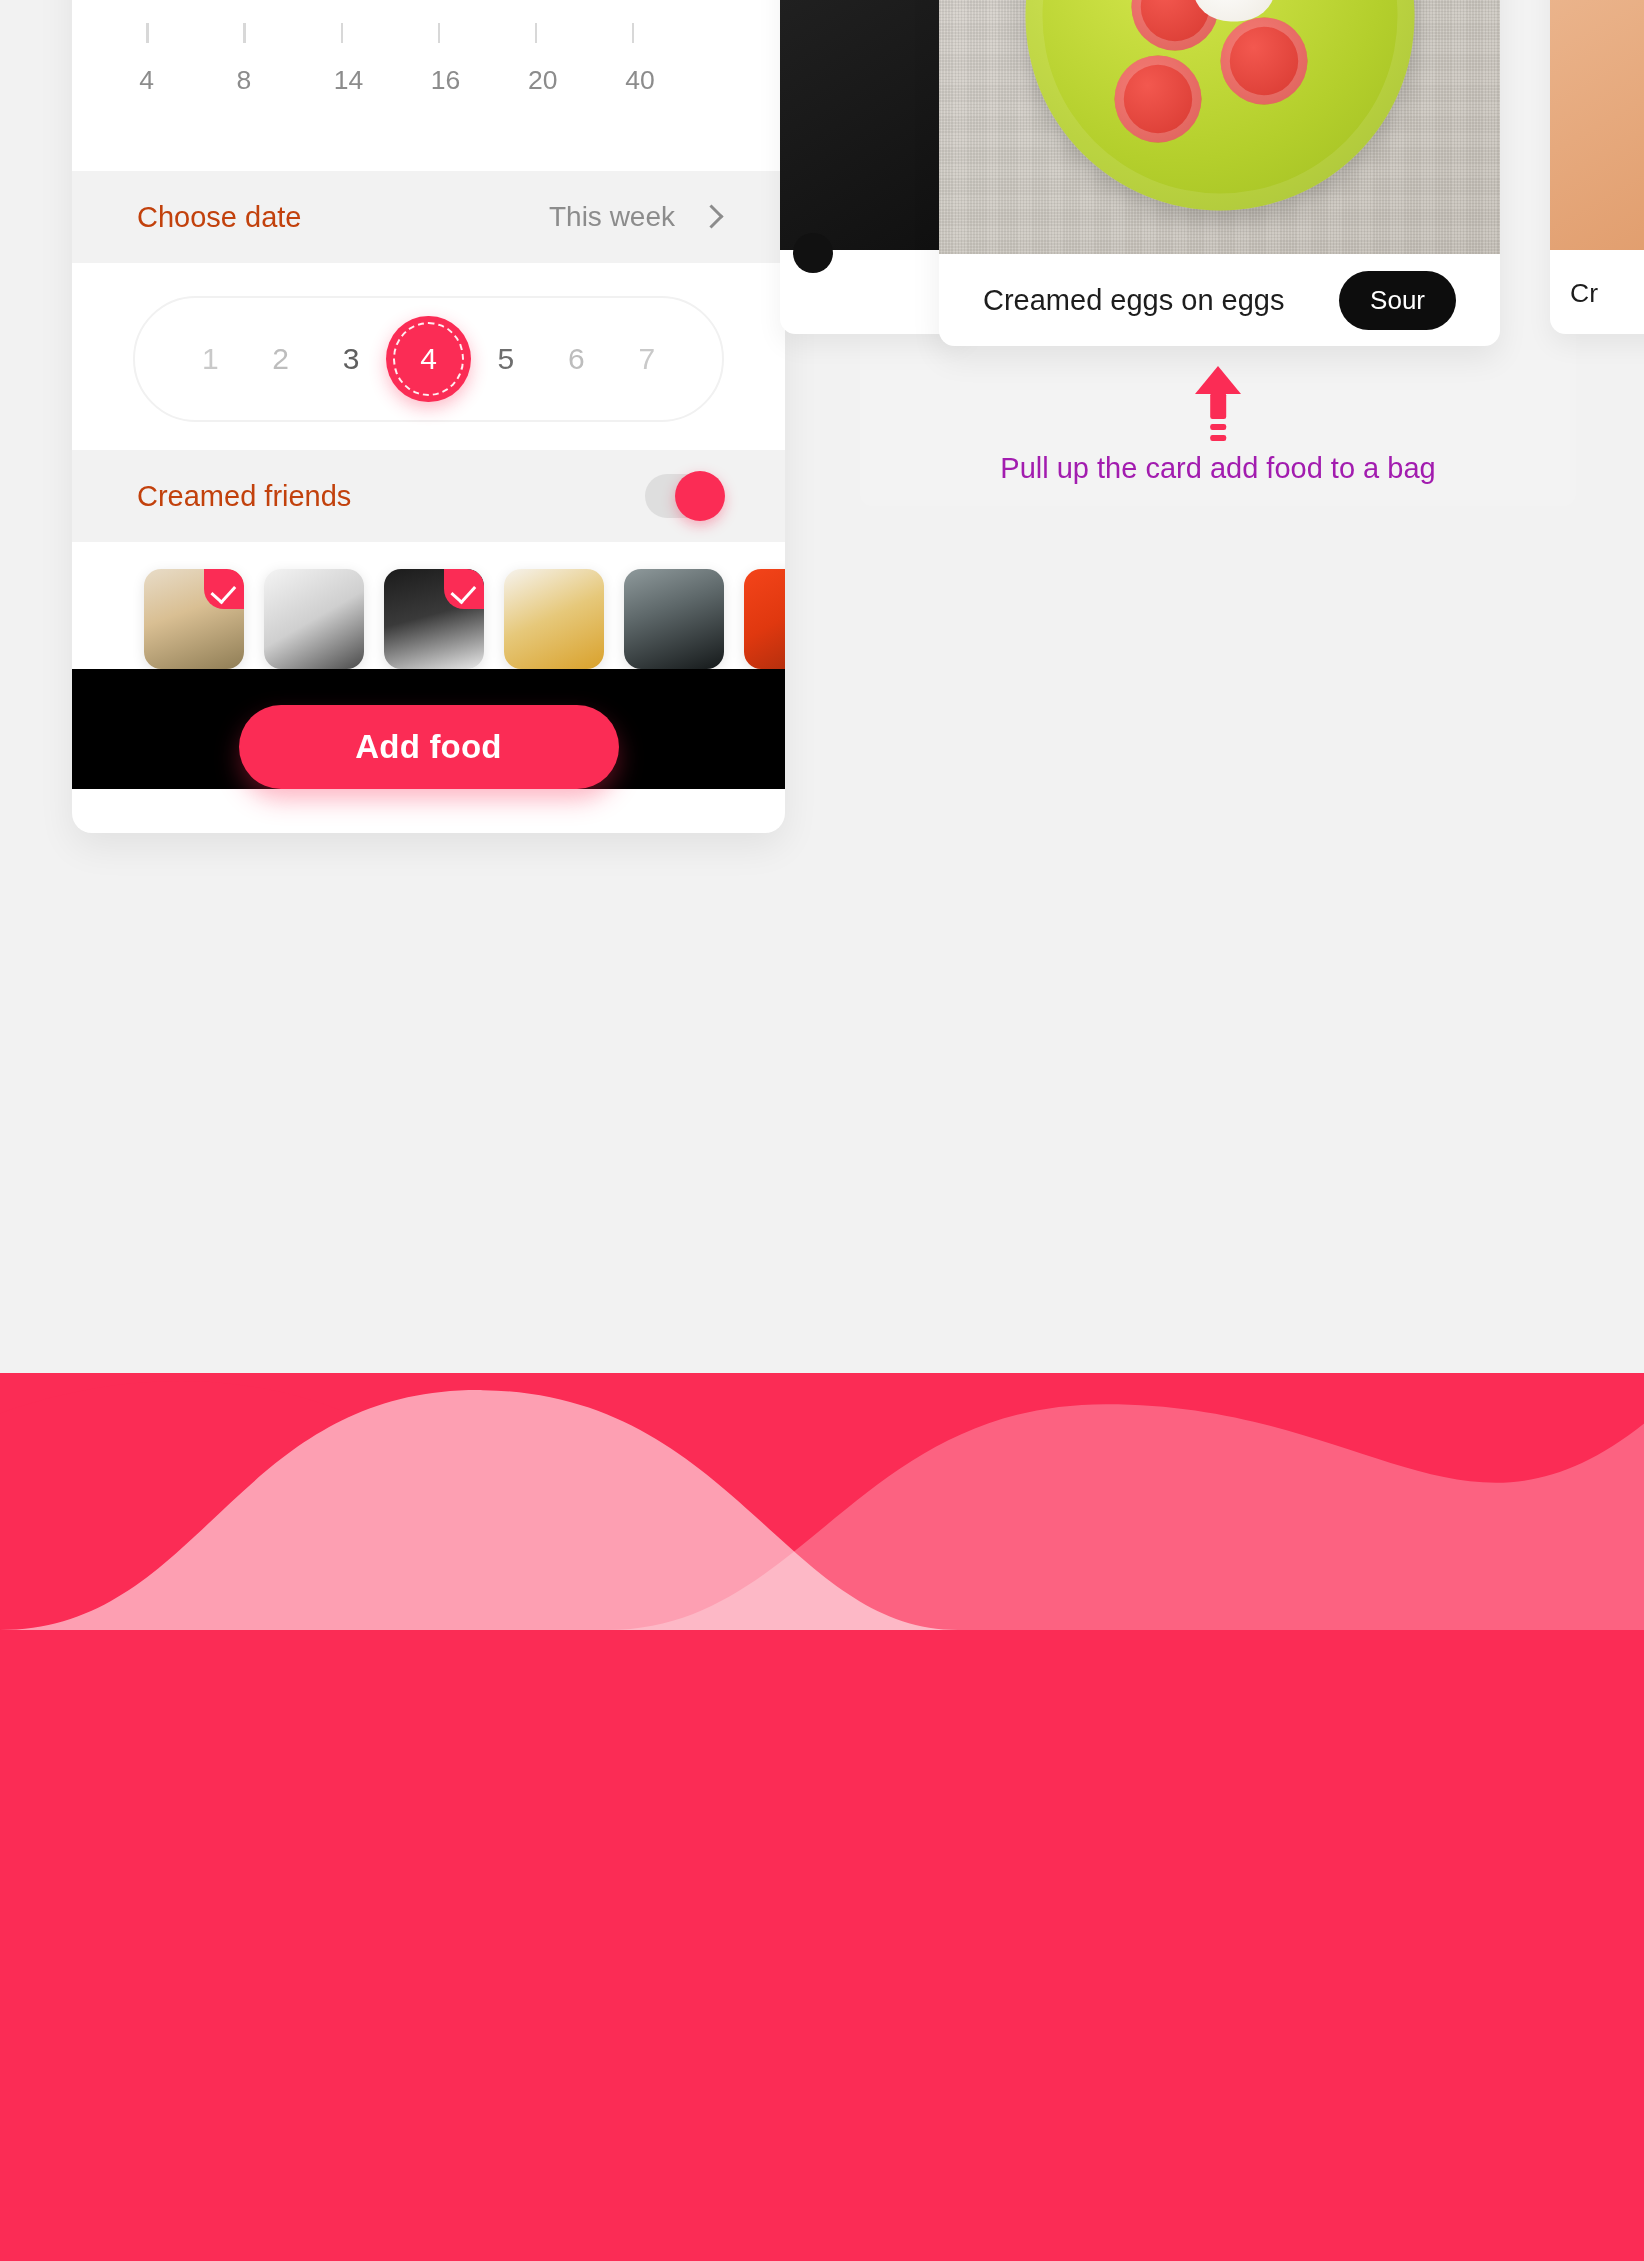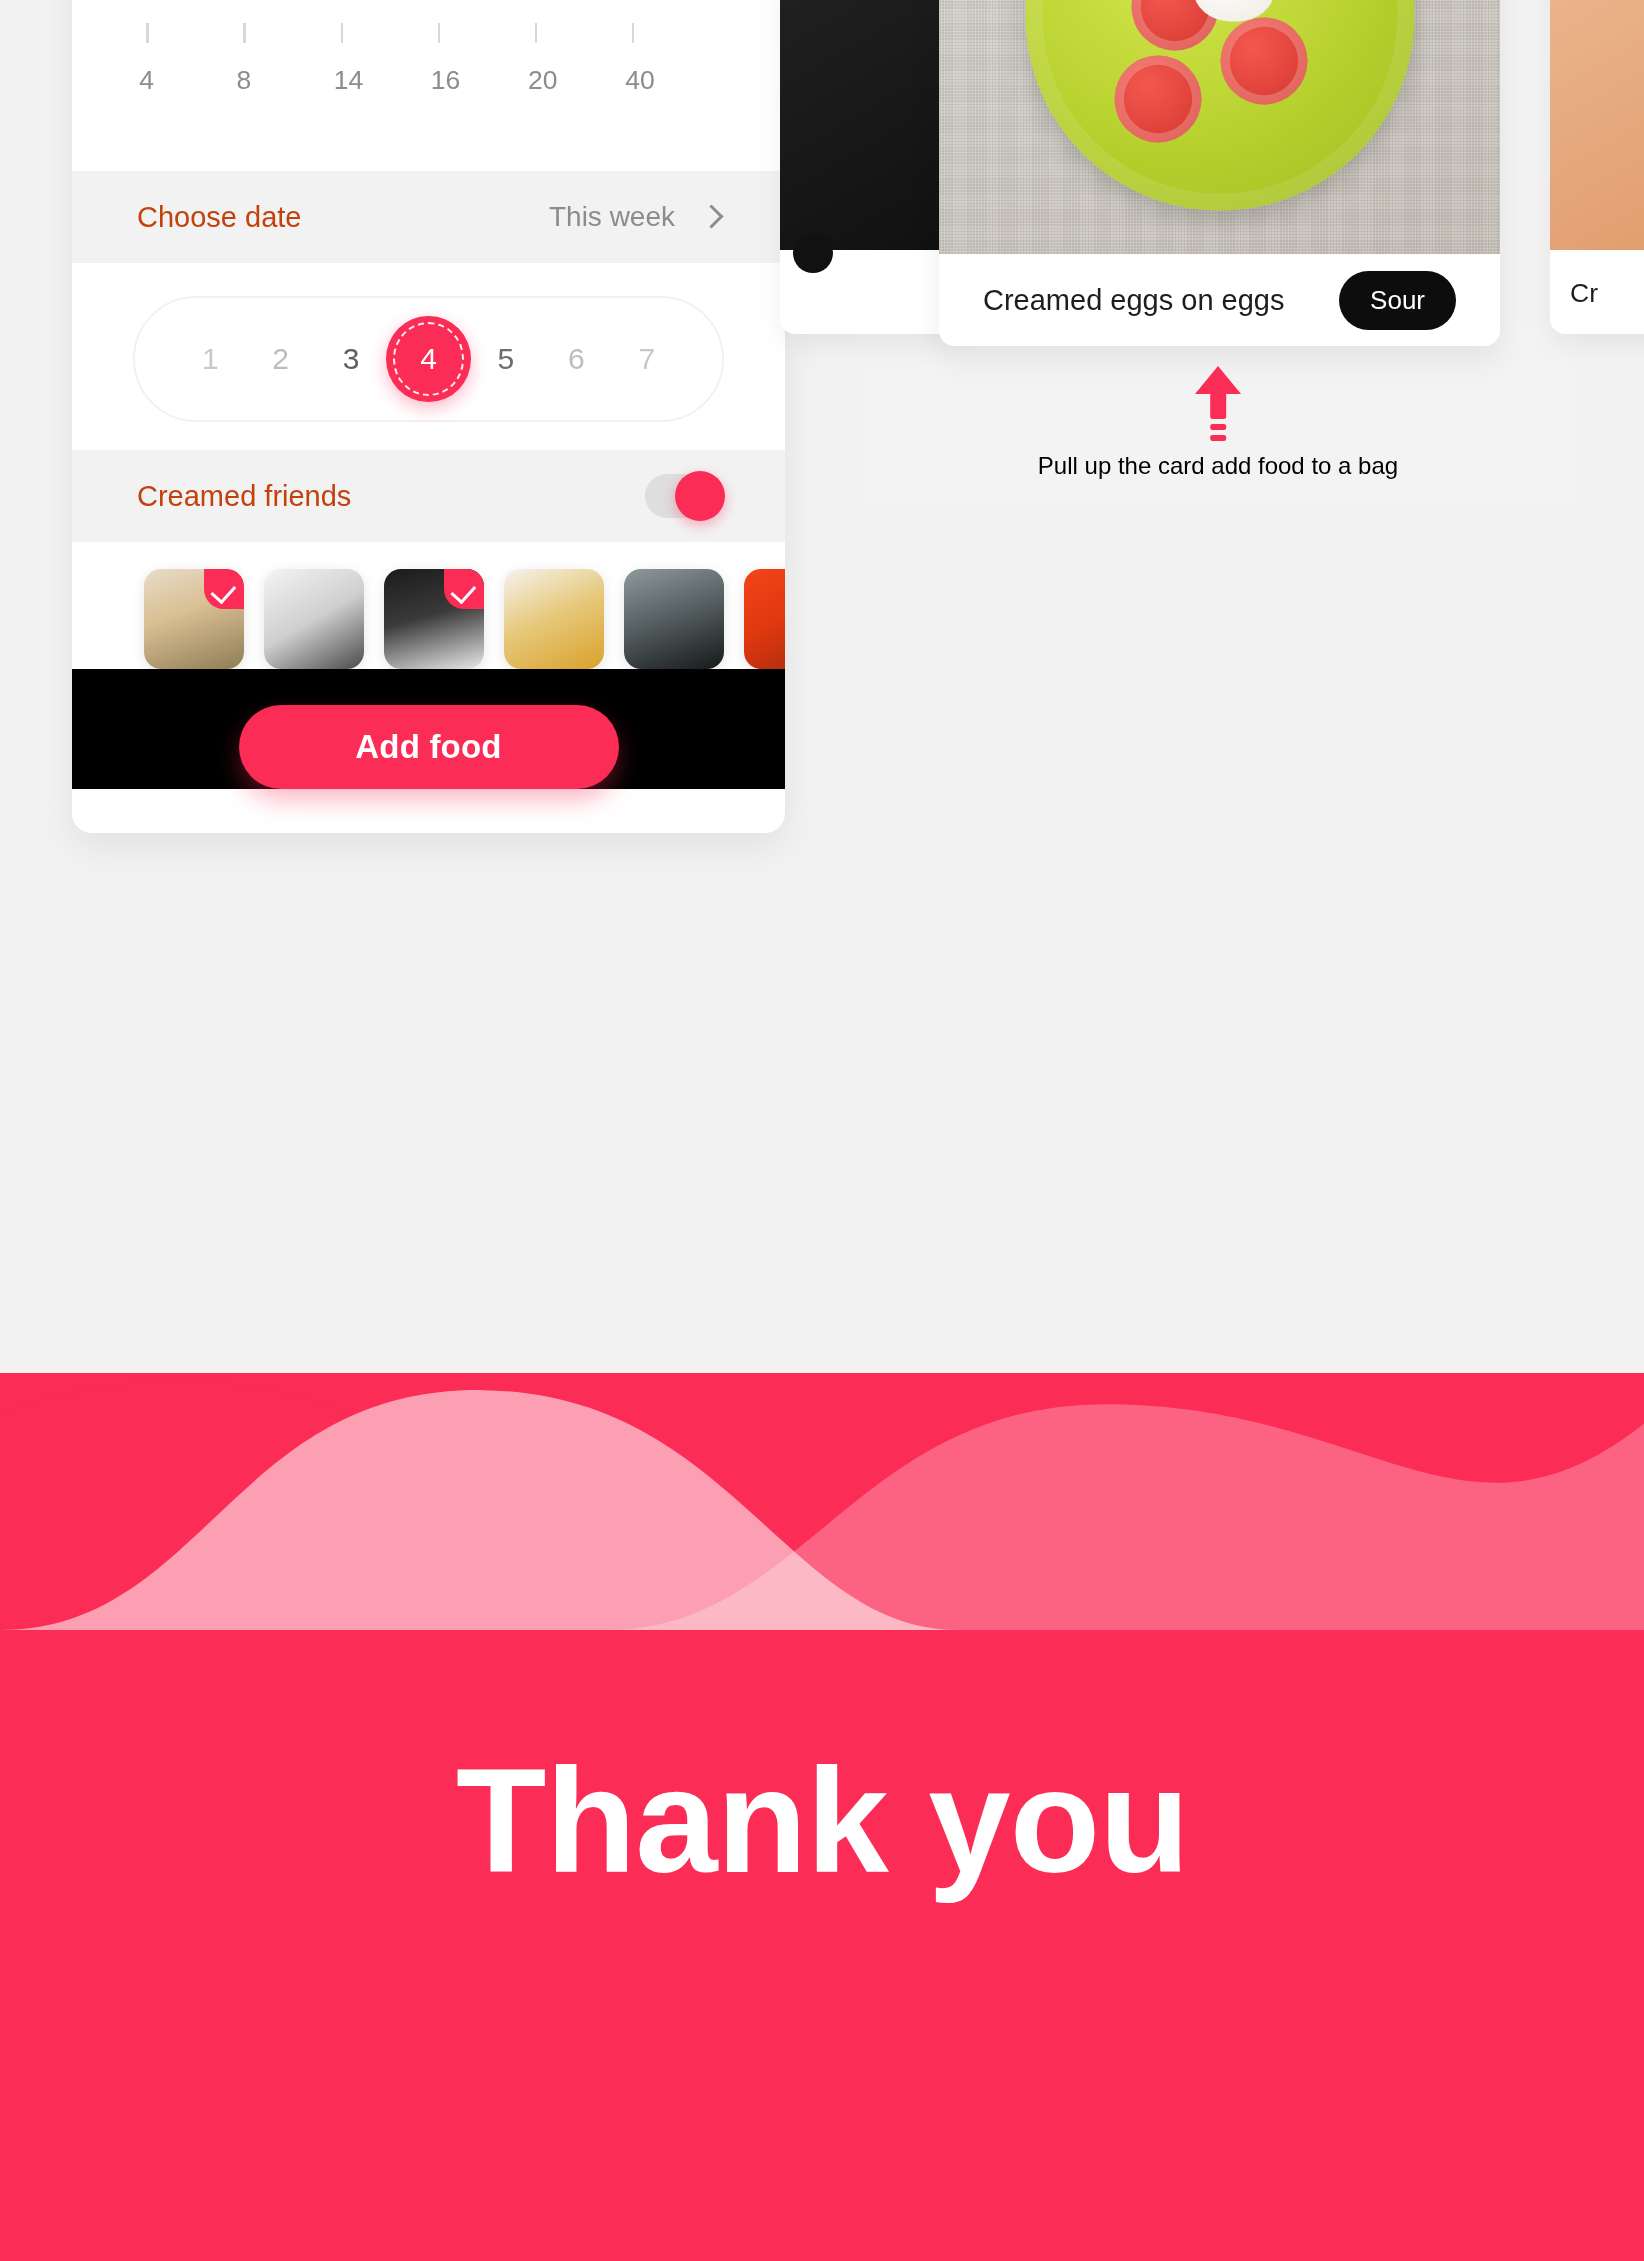--- a/index.html
+++ b/index.html
@@ -187,21 +187,21 @@
   .arrow .shaft {
     position: absolute; left: 50%; top: 26.5px; transform: translateX(-50%);
     width: 15.6px; height: 26.5px; background: #fb2c55; border-radius: 2.3px;
   }
   .arrow .d1, .arrow .d2 {
     position: absolute; left: 50%; transform: translateX(-50%);
     width: 15.6px; height: 6.2px; background: #fb2c55; border-radius: 2.3px;
   }
   .arrow .d1 { top: 58px; }
   .arrow .d2 { top: 69px; }
-  .hint-text { font-size: 24px; color: #000000; text-align: center; }
+  .hint-text { font-size: 29px; color: #a21caf; text-align: center; }
 
   
   .thanks {
     position: absolute; left: 0; bottom: 0; width: 1645px; height: 888px;
     background: #fb2c55; overflow: hidden;
   }
   .thanks svg { position: absolute; left: 0; top: 0; width: 1645px; height: 257px; }
   .thanks-text {
     position: absolute; left: 0; top: 363px; width: 1645px;
     text-align: center; color: #fff;
@@ -342,17 +342,16 @@
     </div>
     <div class="hint-text">Pull up the card add food to a bag</div>
   </div>
 
   <div class="thanks">
     <svg viewBox="0 0 2112 330" preserveAspectRatio="none">
       <path d="M0,330 L0,52 C120,8 300,-18 470,62 C700,172 900,340 1110,330 L2112,330 Z" fill="#fb2c55"></path>
       <path d="M0,330 C260,330 300,18 620,22 C940,26 1010,330 1230,330 Z" fill="rgba(255,255,255,0.55)"></path>
       <path d="M780,330 C1030,330 1100,40 1420,40 C1760,40 1880,250 2112,64 L2112,330 Z" fill="rgba(255,255,255,0.26)"></path>
     </svg>
-    <div class="thanks-text">Thank you</div>
   </div>
 
 </div>
 
 
 </body></html>

